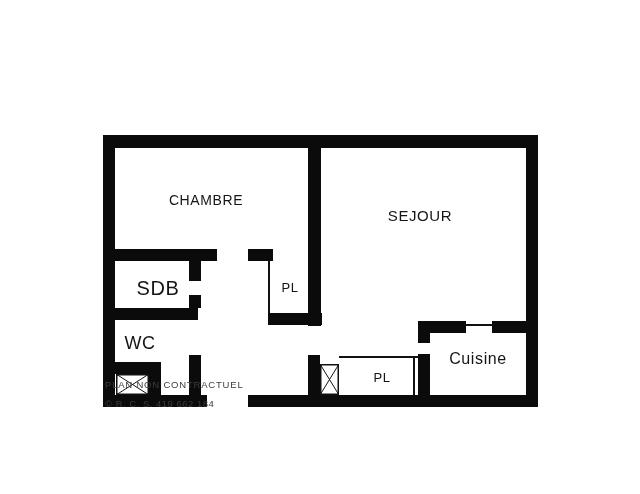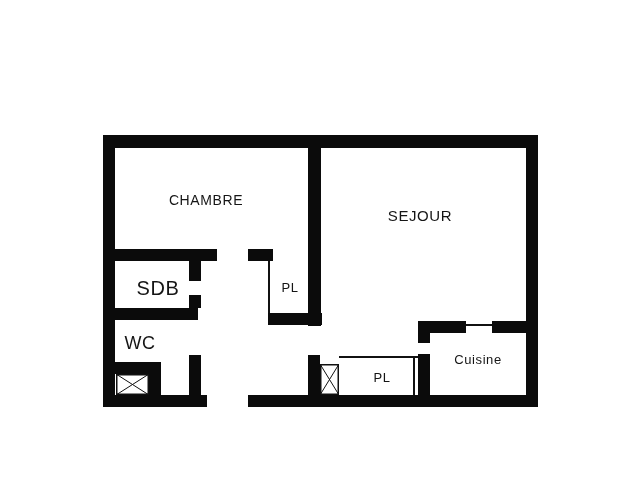--- a/index.html
+++ b/index.html
@@ -79,15 +79,19 @@
         <rect x="0.75" y="0.75" width="17.5" height="29.5" fill="#ffffff" stroke="#111111" stroke-width="1.5"></rect>
         <line x1="0" y1="0" x2="19" y2="31" stroke="#111111" stroke-width="1"></line>
         <line x1="0" y1="31" x2="19" y2="0" stroke="#111111" stroke-width="1"></line>
       </svg>
       <div class="room-label" style="left: 206px; top: 152px; font-size: 14px;">CHAMBRE</div>
       <div class="room-label" style="left: 420px; top: 167px; font-size: 15px;">SEJOUR</div>
       <div class="room-label" style="left: 158px; top: 240px; font-size: 20px;">SDB</div>
       <div class="room-label" style="left: 140px; top: 295px; font-size: 18px;">WC</div>
       <div class="room-label" style="left: 290px; top: 239px; font-size: 13px;">PL</div>
       <div class="room-label" style="left: 382px; top: 329px; font-size: 13px;">PL</div>
-      <div class="room-label" style="left: 478px; top: 311px; font-size: 13px;">Cuisine</div>
+      <div class="room-label" style="left: 478px; top: 311px; font-size: 16px;">Cuisine</div>
     </div>
+  <div class="footer">
+    <div class="f1">PLAN NON CONTRACTUEL</div>
+    <div class="f2">© R. C. S. 419 662 184</div>
+  </div>
 </div>
 
 </body></html>

